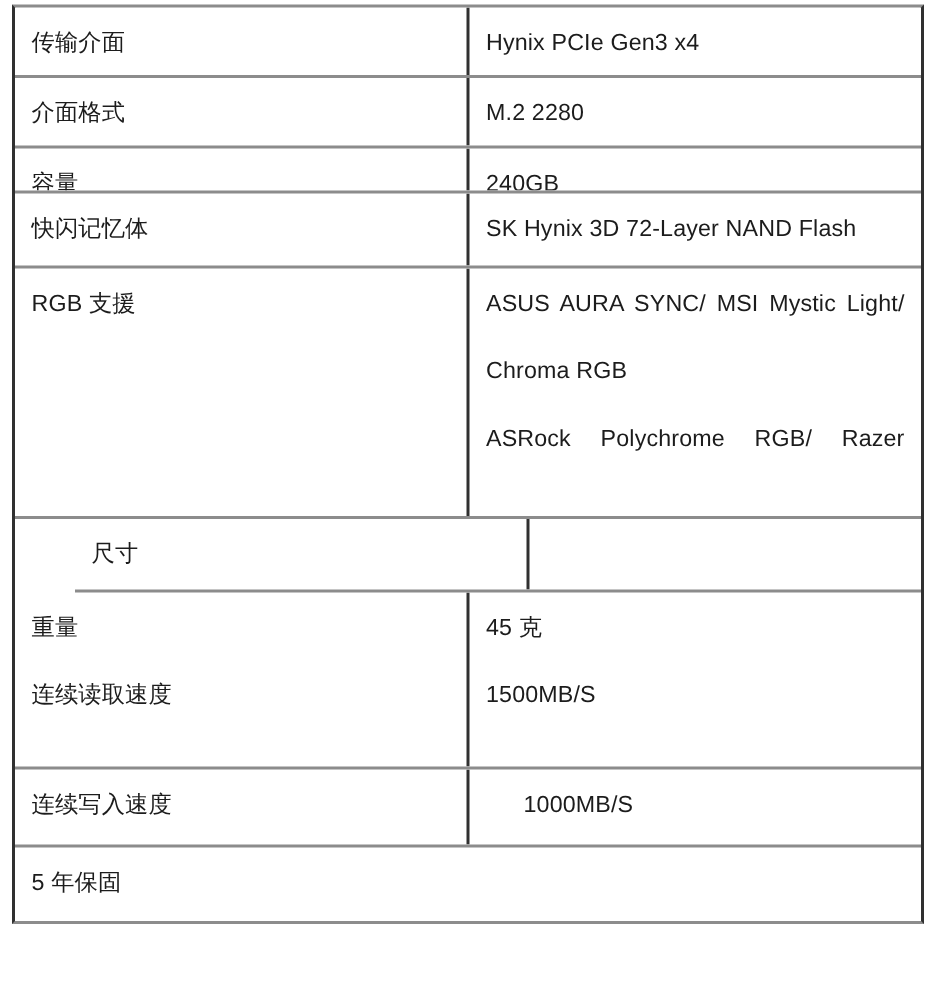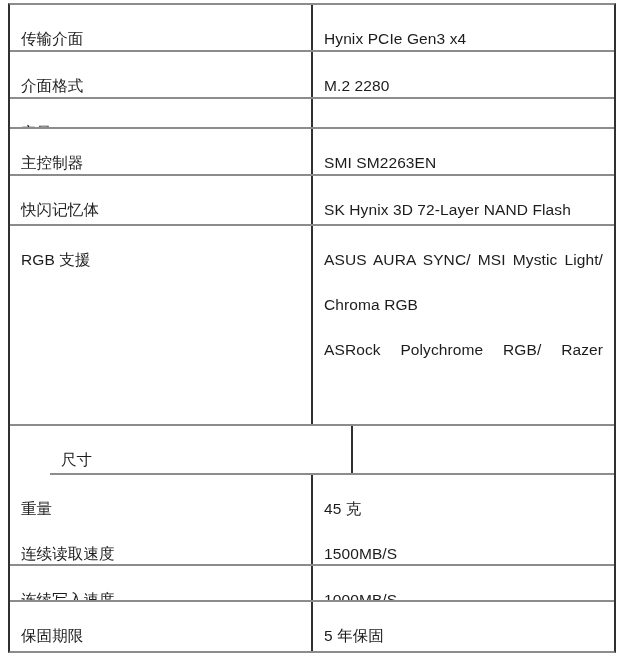--- a/index.html
+++ b/index.html
@@ -30,21 +30,21 @@
     display: flex;
     box-sizing: border-box;
     border-bottom: 2px solid #8c8c8c;
     overflow: hidden;
   }
   .spec-row:last-child {
     border-bottom: none;
   }
   .cell {
     box-sizing: border-box;
-    padding: 11px 11px 0 11px;
+    padding: 1px 11px 0 11px;
     overflow: hidden;
   }
   .cell-label {
     width: 303px;
     flex: 0 0 303px;
     border-right: 2px solid #303030;
   }
   .cell-value {
     flex: 1 1 auto;
   }
@@ -81,70 +81,59 @@
       </div>
     </div>
     <div class="spec-row" style="height: 30px;">
       <div class="cell cell-label">
         <div class="line">容量</div>
       </div>
       <div class="cell cell-value">
         <div class="line">240GB</div>
       </div>
     </div>
-    <div class="spec-row" style="height: 47px;">
-      <div class="cell cell-label">
-        <div class="line">主控制器</div>
-      </div>
-      <div class="cell cell-value">
-        <div class="line">SMI SM2263EN</div>
-      </div>
-    </div>
     <div class="spec-row" style="height: 50px;">
       <div class="cell cell-label">
         <div class="line">快闪记忆体</div>
       </div>
       <div class="cell cell-value">
         <div class="line">SK Hynix 3D 72-Layer NAND Flash</div>
       </div>
     </div>
-    <div class="spec-row" style="height: 200px;">
+    <div class="spec-row" style="height: 167px;">
       <div class="cell cell-label">
         <div class="line">RGB 支援</div>
       </div>
       <div class="cell cell-value">
         <div class="line justify">ASUS AURA SYNC/ MSI Mystic Light/</div>
         <div class="line">Chroma RGB</div>
         <div class="line justify">ASRock Polychrome RGB/ Razer</div>
       </div>
     </div>
     <div class="spec-row" style="height: 49px; margin-left: 40px;">
       <div class="cell cell-label">
         <div class="line">尺寸</div>
       </div>
     </div>
-    <div class="spec-row" style="height: 91px;">
+    <div class="spec-row" style="height: 118px;">
       <div class="cell cell-label">
         <div class="line">重量</div>
         <div class="line">连续读取速度</div>
       </div>
       <div class="cell cell-value">
         <div class="line">45 克</div>
         <div class="line">1500MB/S</div>
       </div>
     </div>
-    <div class="spec-row" style="height: 36px;">
+    <div class="spec-row" style="height: 52px; gap: 25px;">
       <div class="cell cell-label">
         <div class="line">连续写入速度</div>
       </div>
       <div class="cell cell-value">
         <div class="line">1000MB/S</div>
       </div>
     </div>
     <div class="spec-row" style="height: 49px;">
-      <div class="cell cell-label">
-        <div class="line">保固期限</div>
-      </div>
       <div class="cell cell-value">
         <div class="line">5 年保固</div>
       </div>
     </div>
   </div>
 
 </body></html>

